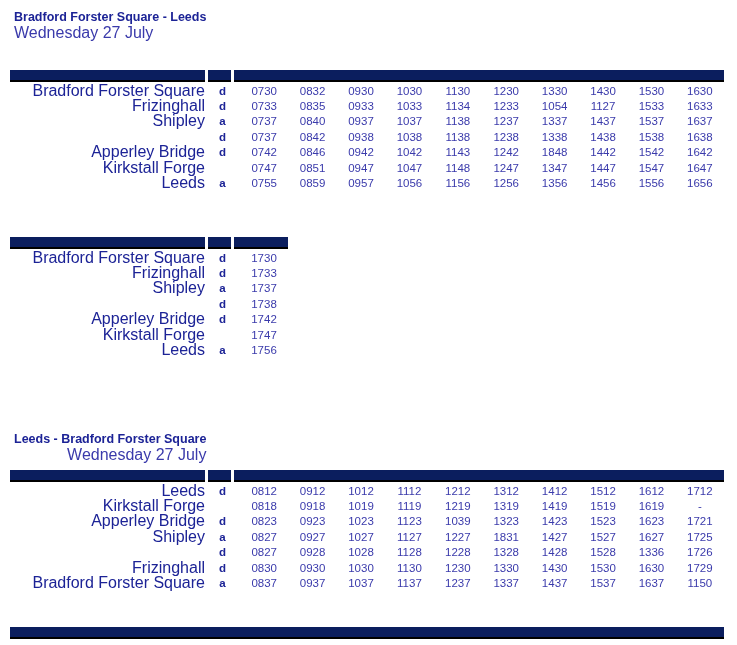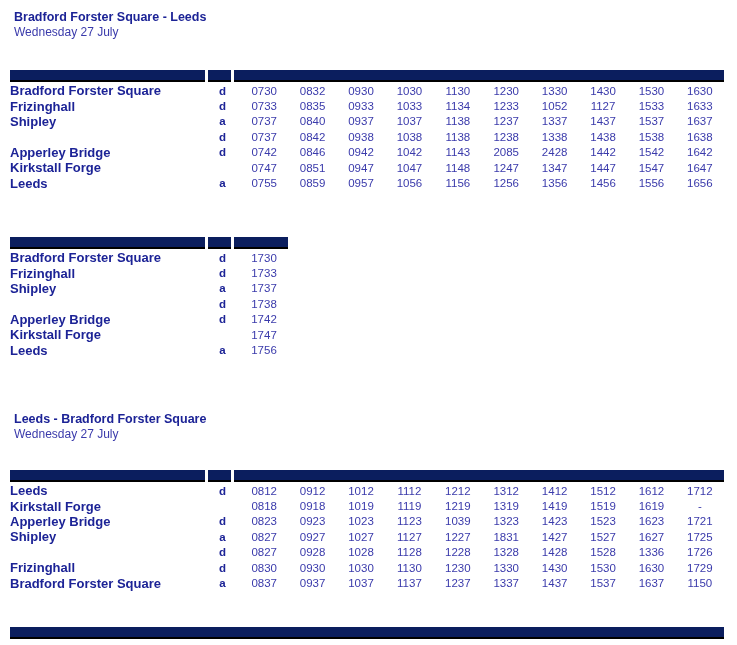--- a/index.html
+++ b/index.html
@@ -7,32 +7,32 @@
     --title-blue:#1c2396;
     --time-blue:#3a3aab;
   }
   *{box-sizing:border-box;}
   html,body{margin:0;padding:0;background:#fff;}
   body{font-family:"Liberation Sans", sans-serif;}
   .page{position:relative;width:727px;height:645px;background:#fff;overflow:hidden;}
 
   .section-header{position:absolute;left:14px;}
   .route-title{font-size:12.5px;font-weight:bold;color:var(--title-blue);line-height:15px;}
-  .route-date{font-size:12px;color:var(--time-blue);line-height:15px;}
+  .route-date{font-size:16px;color:var(--time-blue);line-height:15px;}
 
   .tt{position:absolute;left:10px;}
   .bar-row{display:flex;gap:3px;}
   .bar-seg{height:12px;background:var(--bar-navy);border-bottom:2px solid #000;}
   .bar-seg.s1{width:195px;}
   .bar-seg.s2{width:23px;}
   .bar-seg.s3{flex:1;}
 
   .tt-rows{margin-top:1px;}
   .tt-row{display:flex;height:15.4px;align-items:center;}
-  .tt-station{width:195px;text-align:left;font-weight:bold;font-size:13px;color:var(--title-blue);white-space:nowrap;}
+  .tt-station{width:195px;text-align:right;font-weight:normal;font-size:16px;color:var(--title-blue);white-space:nowrap;}
   .tt-marker{width:35px;text-align:center;font-weight:bold;font-size:11.5px;color:var(--title-blue);}
   .tt-time{flex:1;text-align:center;font-size:11.5px;color:var(--time-blue);}
 
   .tt.wide{width:714px;}
   .tt.narrow{width:278px;}
 
   .footer-bar{position:absolute;left:10px;top:627px;width:714px;height:12px;background:var(--bar-navy);border-bottom:2px solid #000;}
 </style>
 </head>
 <body>
@@ -67,21 +67,21 @@
         </div>
         <div class="tt-row">
           <div class="tt-station">Frizinghall</div>
           <div class="tt-marker">d</div>
           <div class="tt-time">0733</div>
           <div class="tt-time">0835</div>
           <div class="tt-time">0933</div>
           <div class="tt-time">1033</div>
           <div class="tt-time">1134</div>
           <div class="tt-time">1233</div>
-          <div class="tt-time">1052</div>
+          <div class="tt-time">1054</div>
           <div class="tt-time">1127</div>
           <div class="tt-time">1533</div>
           <div class="tt-time">1633</div>
         </div>
         <div class="tt-row">
           <div class="tt-station">Shipley</div>
           <div class="tt-marker">a</div>
           <div class="tt-time">0737</div>
           <div class="tt-time">0840</div>
           <div class="tt-time">0937</div>
@@ -108,22 +108,22 @@
           <div class="tt-time">1638</div>
         </div>
         <div class="tt-row">
           <div class="tt-station">Apperley Bridge</div>
           <div class="tt-marker">d</div>
           <div class="tt-time">0742</div>
           <div class="tt-time">0846</div>
           <div class="tt-time">0942</div>
           <div class="tt-time">1042</div>
           <div class="tt-time">1143</div>
-          <div class="tt-time">2085</div>
-          <div class="tt-time">2428</div>
+          <div class="tt-time">1242</div>
+          <div class="tt-time">1848</div>
           <div class="tt-time">1442</div>
           <div class="tt-time">1542</div>
           <div class="tt-time">1642</div>
         </div>
         <div class="tt-row">
           <div class="tt-station">Kirkstall Forge</div>
           <div class="tt-marker"></div>
           <div class="tt-time">0747</div>
           <div class="tt-time">0851</div>
           <div class="tt-time">0947</div>
@@ -190,21 +190,21 @@
           <div class="tt-time">1747</div>
         </div>
         <div class="tt-row">
           <div class="tt-station">Leeds</div>
           <div class="tt-marker">a</div>
           <div class="tt-time">1756</div>
         </div>
       </div>
   </div>
 
-  <div class="section-header" style="top:412px;">
+  <div class="section-header" style="top:432px;text-align:right;">
     <div class="route-title">Leeds - Bradford Forster Square</div>
     <div class="route-date">Wednesday 27 July</div>
   </div>
 
   <div class="tt wide" style="top:470px;">
     <div class="bar-row">
       <div class="bar-seg s1"></div>
       <div class="bar-seg s2"></div>
       <div class="bar-seg s3"></div>
     </div>

